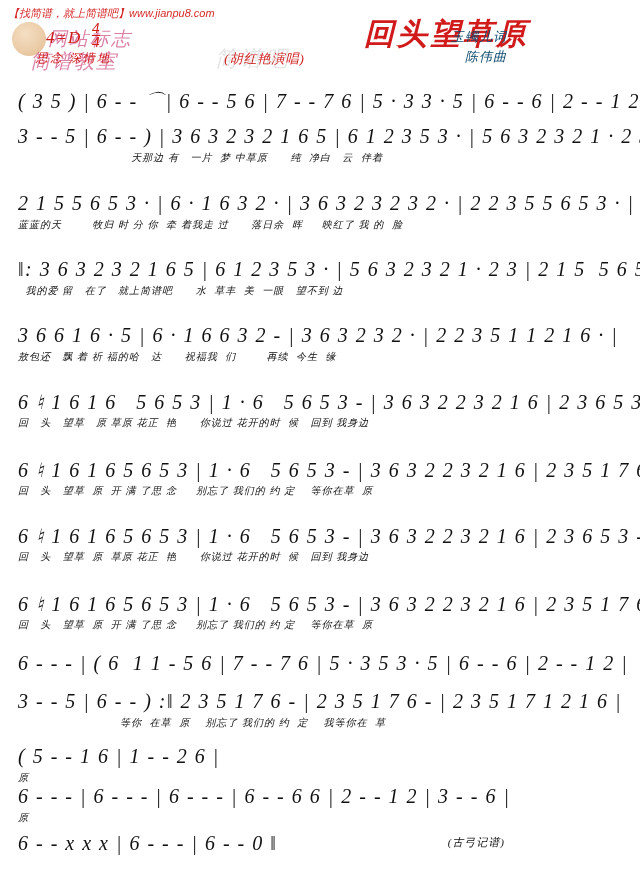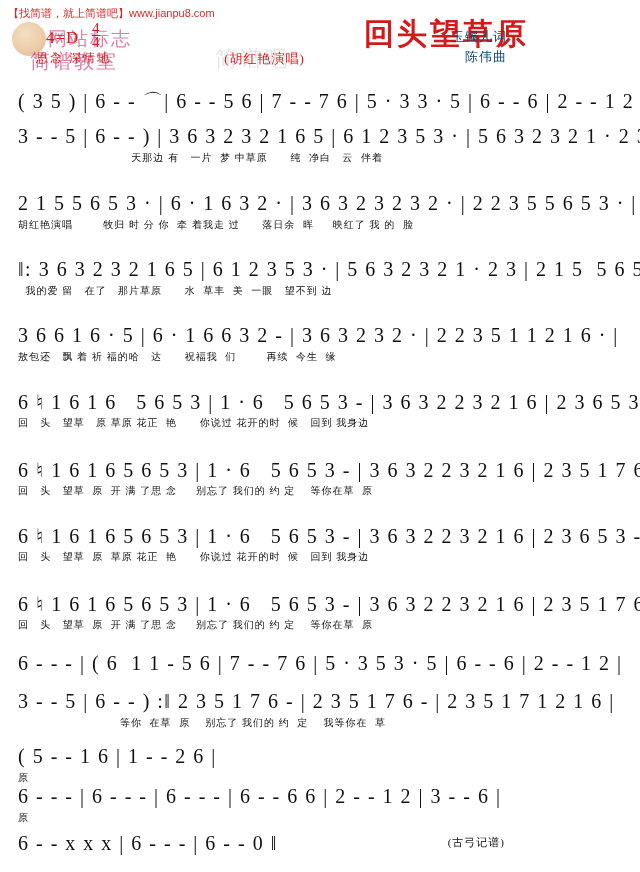--- a/index.html
+++ b/index.html
@@ -4,21 +4,21 @@
 <style>
   html,body{margin:0;padding:0;}
   body{
     width:640px;height:872px;
     background:#ffffff;
     font-family:"Liberation Serif", serif;
     color:#111;
     position:relative;
     overflow:hidden;
   }
-  .sheet{position:relative;width:529px;height:872px;}
+  .sheet{position:relative;width:529px;height:872px;font-style:italic;}
 
   
   .wm-top-left{
     position:absolute;left:8px;top:6px;
     font-family:"Liberation Sans", sans-serif;
     font-size:11px;color:#d62a2a;white-space:nowrap;
     letter-spacing:0px;
   }
   .wm-circle{
     position:absolute;left:12px;top:22px;width:34px;height:34px;
@@ -133,26 +133,26 @@
     <div class="lyric" style="top:26px;"></div>
   </div>
 
   <div class="row" style="top:125px;">
     <div class="notes">3 - - 5 | 6 - - ) | 3 6 3 2 3 2 1 6 5 | 6 1 2 3 5 3 · | 5 6 3 2 3 2 1 · 2 3 |</div>
     <div class="lyric" style="top:26px;">                              天那边 有   一片  梦 中草原      纯  净白   云  伴着</div>
   </div>
 
   <div class="row" style="top:192px;">
     <div class="notes">2 1 5 5 6 5 3 · | 6 · 1 6 3 2 · | 3 6 3 2 3 2 3 2 · | 2 2 3 5 5 6 5 3 · |</div>
-    <div class="lyric" style="top:26px;">胡红艳演唱        牧归 时 分 你  牵 着我走 过      落日余  晖     映红了 我 的  脸</div>
+    <div class="lyric" style="top:26px;">蓝蓝的天        牧归 时 分 你  牵 着我走 过      落日余  晖     映红了 我 的  脸</div>
   </div>
 
   <div class="row" style="top:258px;">
     <div class="notes">‖: 3 6 3 2 3 2 1 6 5 | 6 1 2 3 5 3 · | 5 6 3 2 3 2 1 · 2 3 | 2 1 5  5 6 5 3 · |</div>
-    <div class="lyric" style="top:26px;">  我的爱 留   在了   那片草原      水  草丰  美  一眼   望不到 边</div>
+    <div class="lyric" style="top:26px;">  我的爱 留   在了   就上简谱吧      水  草丰  美  一眼   望不到 边</div>
   </div>
 
   <div class="row" style="top:324px;">
     <div class="notes">3 6 6 1 6 · 5 | 6 · 1 6 6 3 2 - | 3 6 3 2 3 2 · | 2 2 3 5 1 1 2 1 6 · |</div>
     <div class="lyric" style="top:26px;">敖包还   飘 着 祈 福的哈   达      祝福我  们        再续  今生  缘</div>
   </div>
 
   <div class="row" style="top:390px;">
     <div class="notes">6 ♮ 1 6 1 6   5 6 5 3 | 1 · 6   5 6 5 3 - | 3 6 3 2 2 3 2 1 6 | 2 3 6 5 3 - |</div>
     <div class="lyric" style="top:26px;">回   头   望草   原 草原 花正  艳      你说过 花开的时  候   回到 我身边</div>

